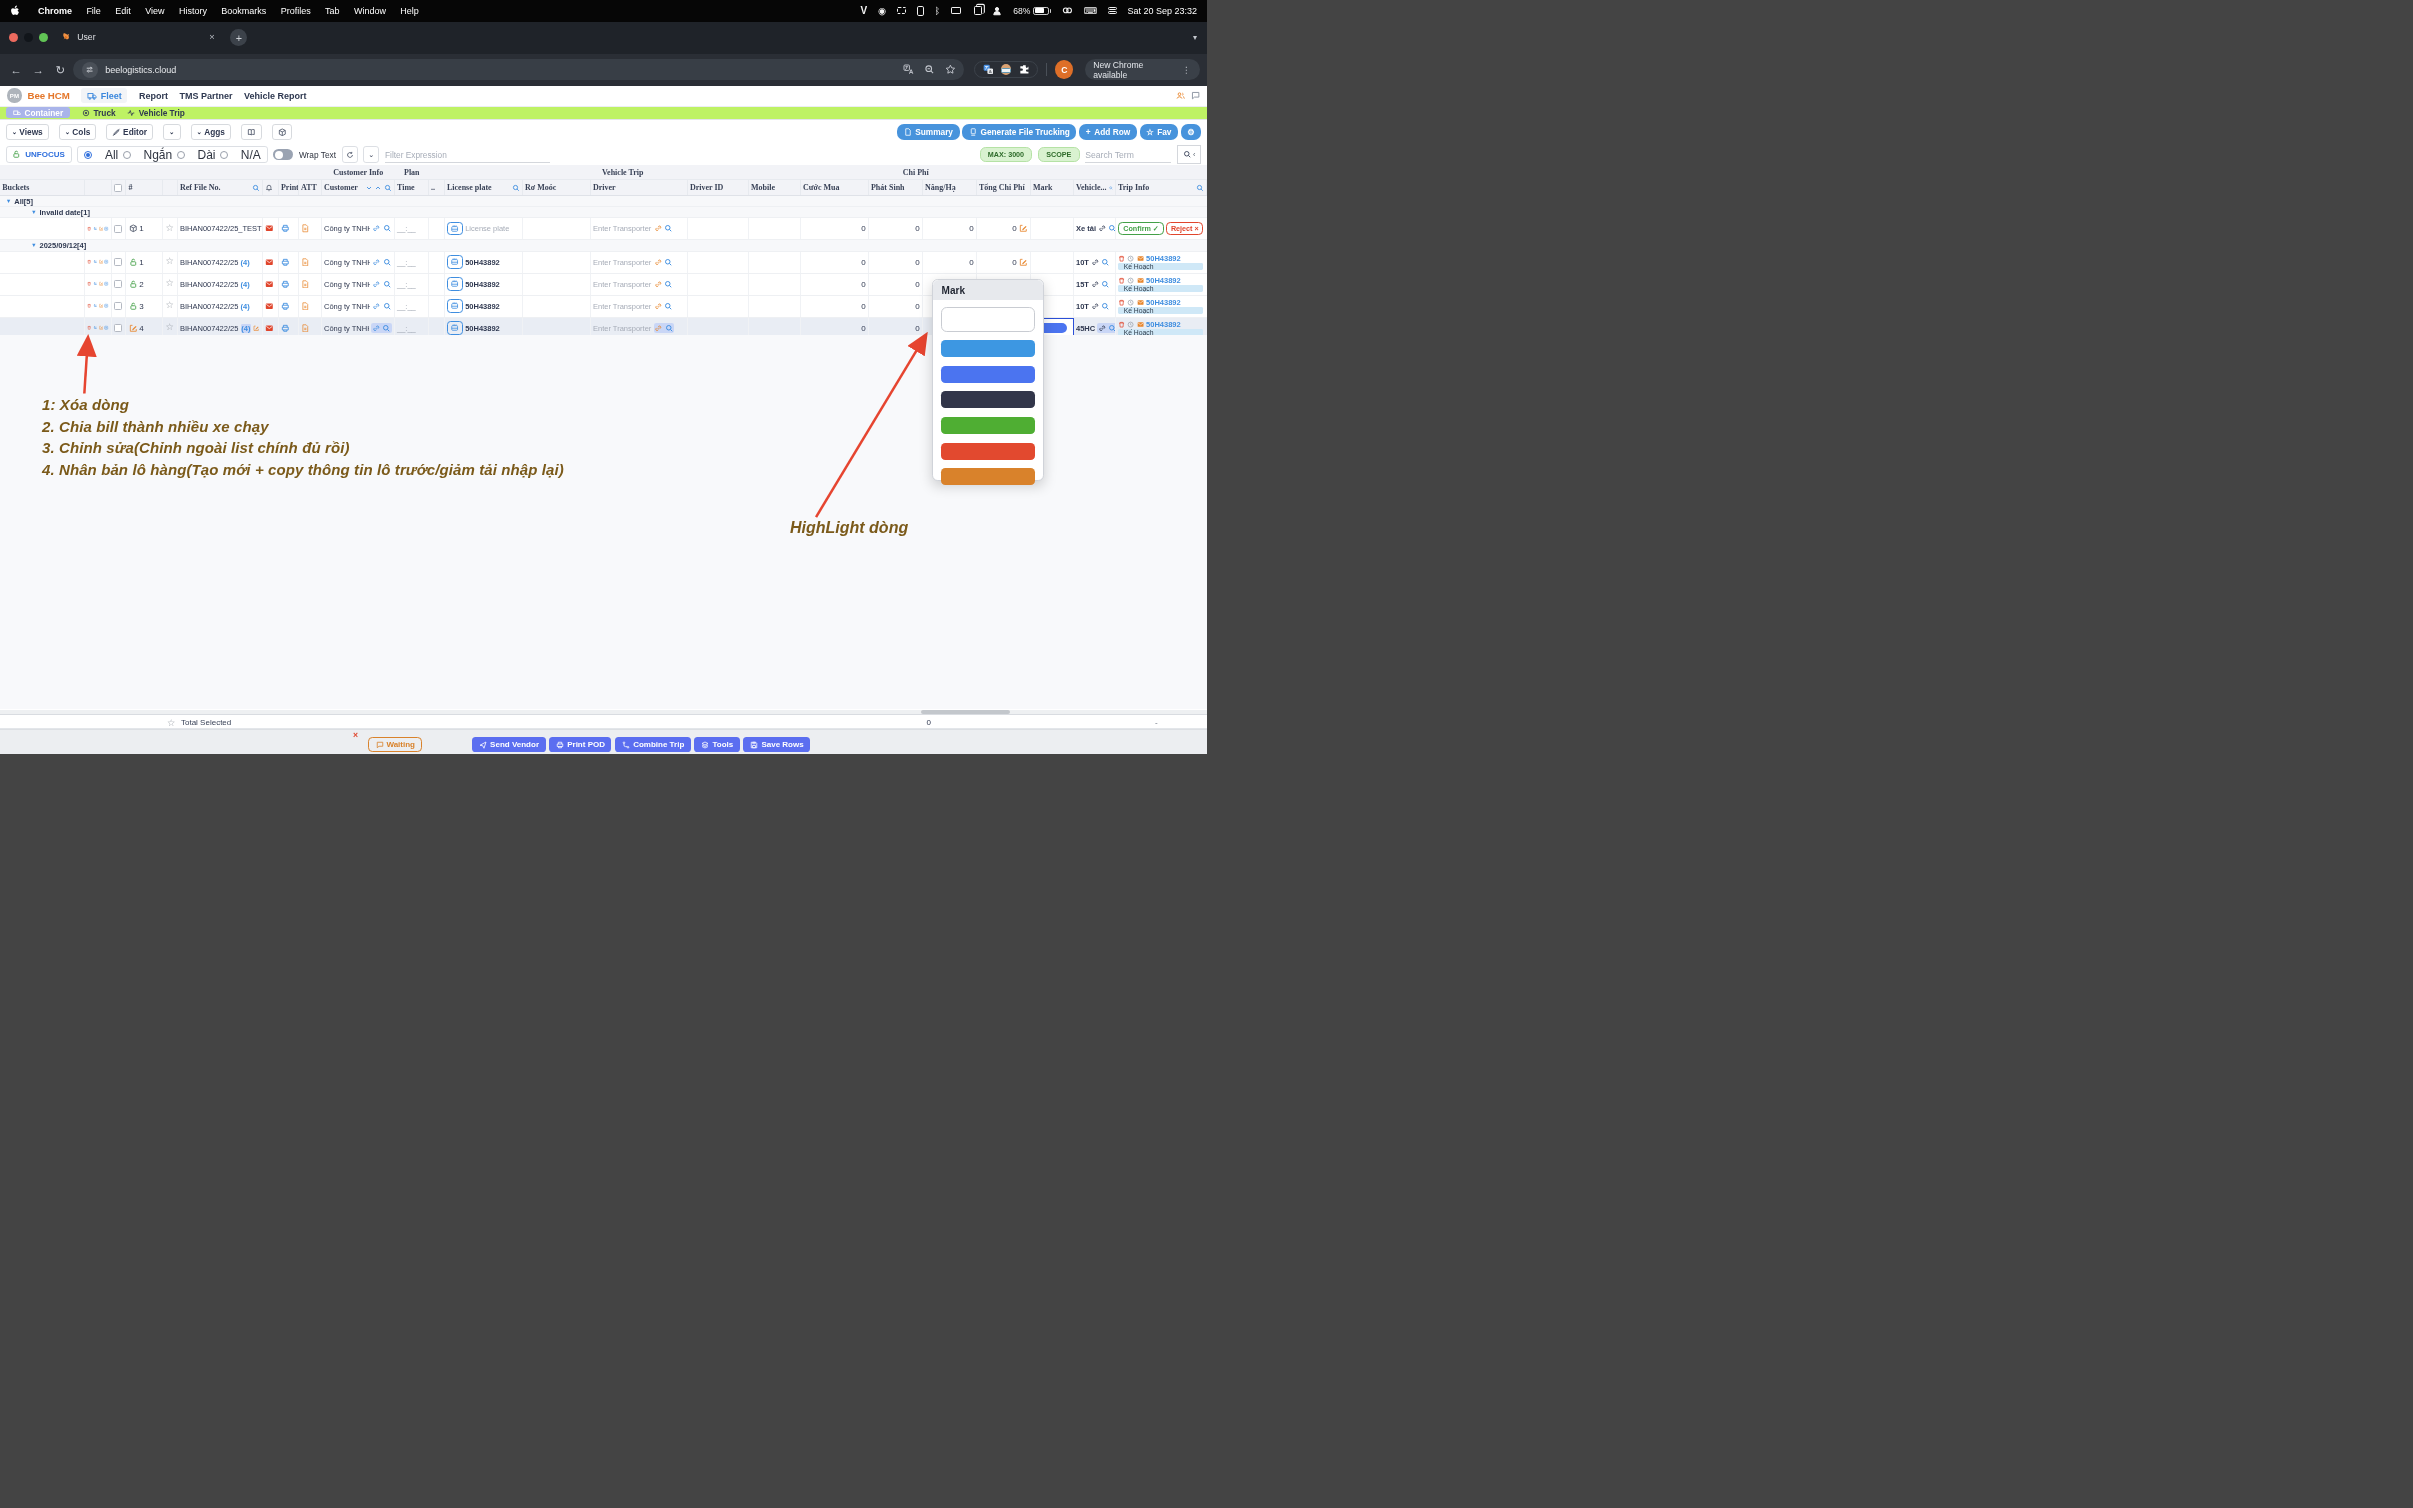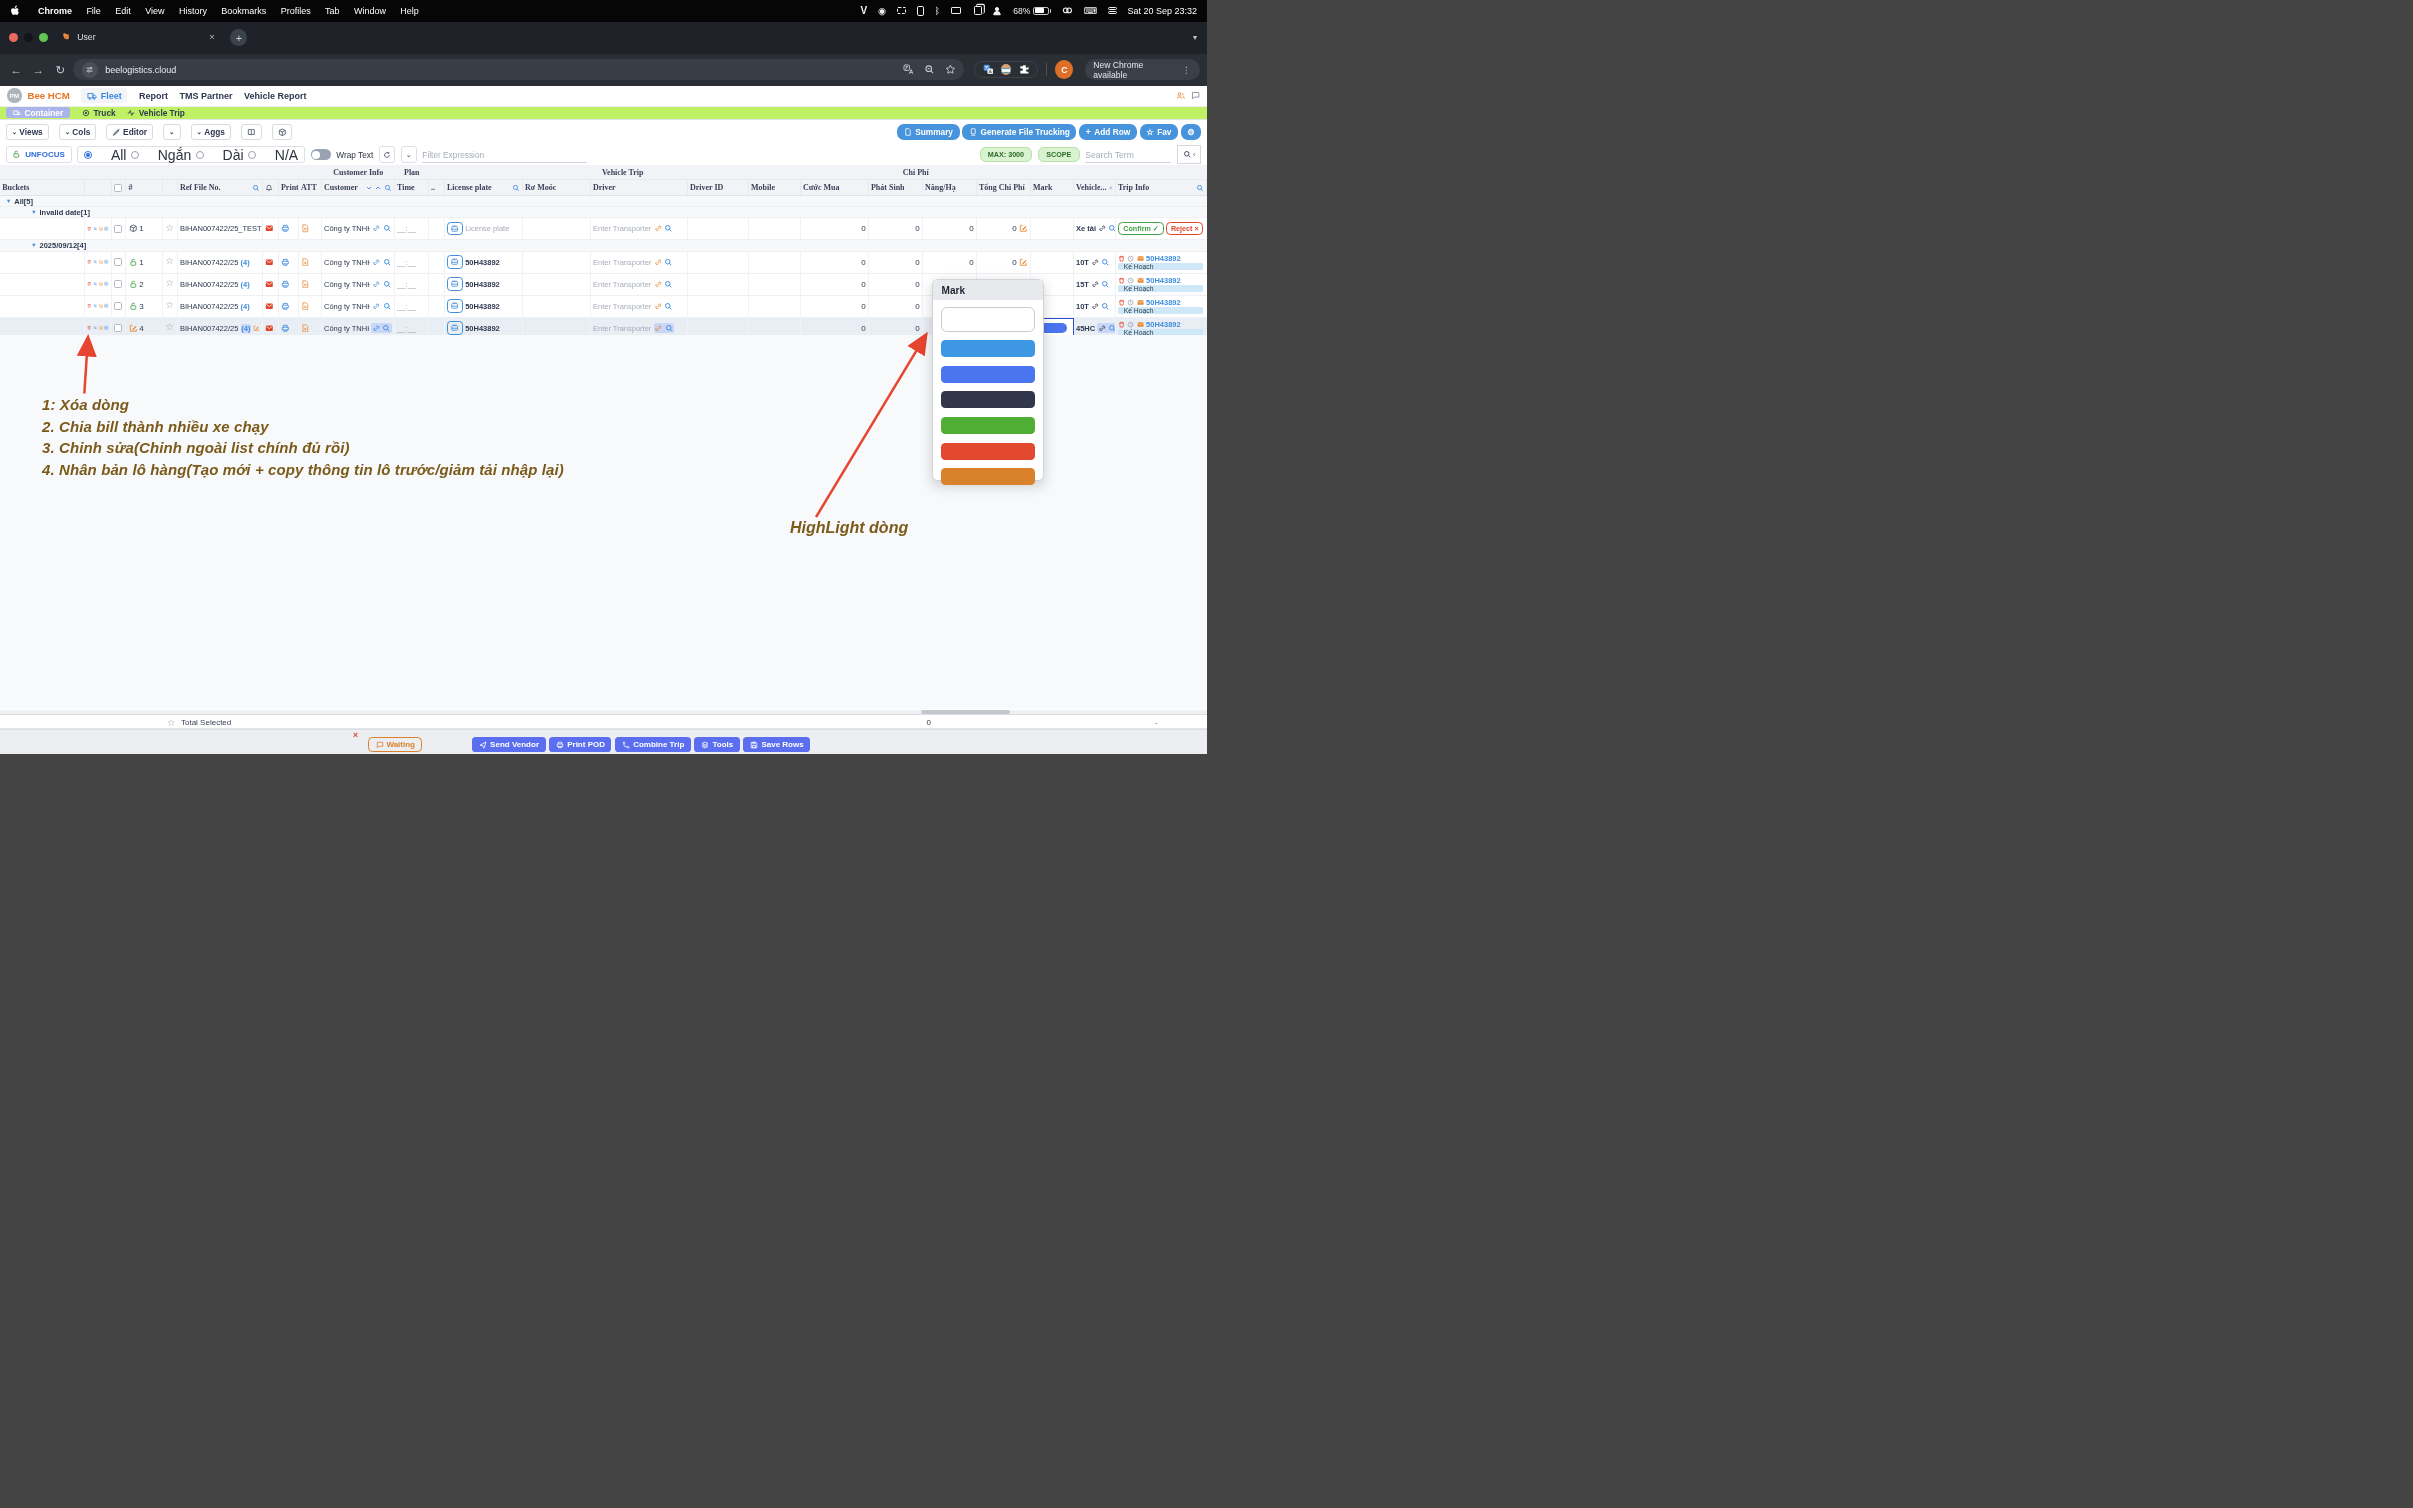--- a/index.html
+++ b/index.html
@@ -93,21 +93,21 @@
   .tooltray-right { margin-left:auto; display:flex; gap:2.9px; }
   .bbtn { height:16px; border-radius:7px; background:#4793dc; color:#fff; display:flex; align-items:center; gap:3.6px;
           padding:0 6.5px; font-size:8.3px; font-weight:bold; }
   .bbtn .ic{width:8px;height:8px;color:#fff;}
 
   
   .filterrow { height:21px; background:#fff; display:flex; align-items:center; padding:0 5.7px; gap:5.7px; }
   .fbox { height:17px; border:0.7px solid #dcdfe4; border-radius:2.9px; display:flex; align-items:center; gap:4.3px; padding:0 5.7px; }
   .unfocus-txt { color:#2f6fdd; font-weight:bold; font-size:8px; }
   .unfocus .ic{width:8.6px;height:8.6px;}
-  .radio { display:flex; align-items:center; gap:19px; font-size:14px; color:#2f3440; }
+  .radio { display:flex; align-items:center; gap:13px; font-size:12px; color:#2f3440; }
   .rdot { width:8px; height:8px; border:1.1px solid #9aa0ab; border-radius:50%; }
   .rdot.sel { border-color:#2f6fdd; position:relative; }
   .rdot.sel::after { content:""; position:absolute; inset:1.1px; background:#2f6fdd; border-radius:50%; }
   .toggle { width:20px; height:10.8px; background:#9aa3b2; border-radius:5.7px; position:relative; }
   .toggle::after { content:""; position:absolute; left:1.4px; top:1.4px; width:8px; height:8px; background:#fff; border-radius:50%; }
   .wraplabel { font-size:8.3px; color:#2f3440; }
   .mini-btn { width:16px; height:17px; border:0.7px solid #dcdfe4; border-radius:2.9px; display:flex; align-items:center; justify-content:center; color:#2f3850; font-size:7.2px; }
   .mini-btn .ic{width:8px;height:8px;}
   .finput { width:165px; height:17px; border-bottom:0.7px solid #d4d7dc; color:#a7adb8; font-size:8.3px; display:flex; align-items:flex-end; padding-bottom:2.2px; }
   .filter-right { margin-left:auto; display:flex; align-items:center; gap:5.7px; }

